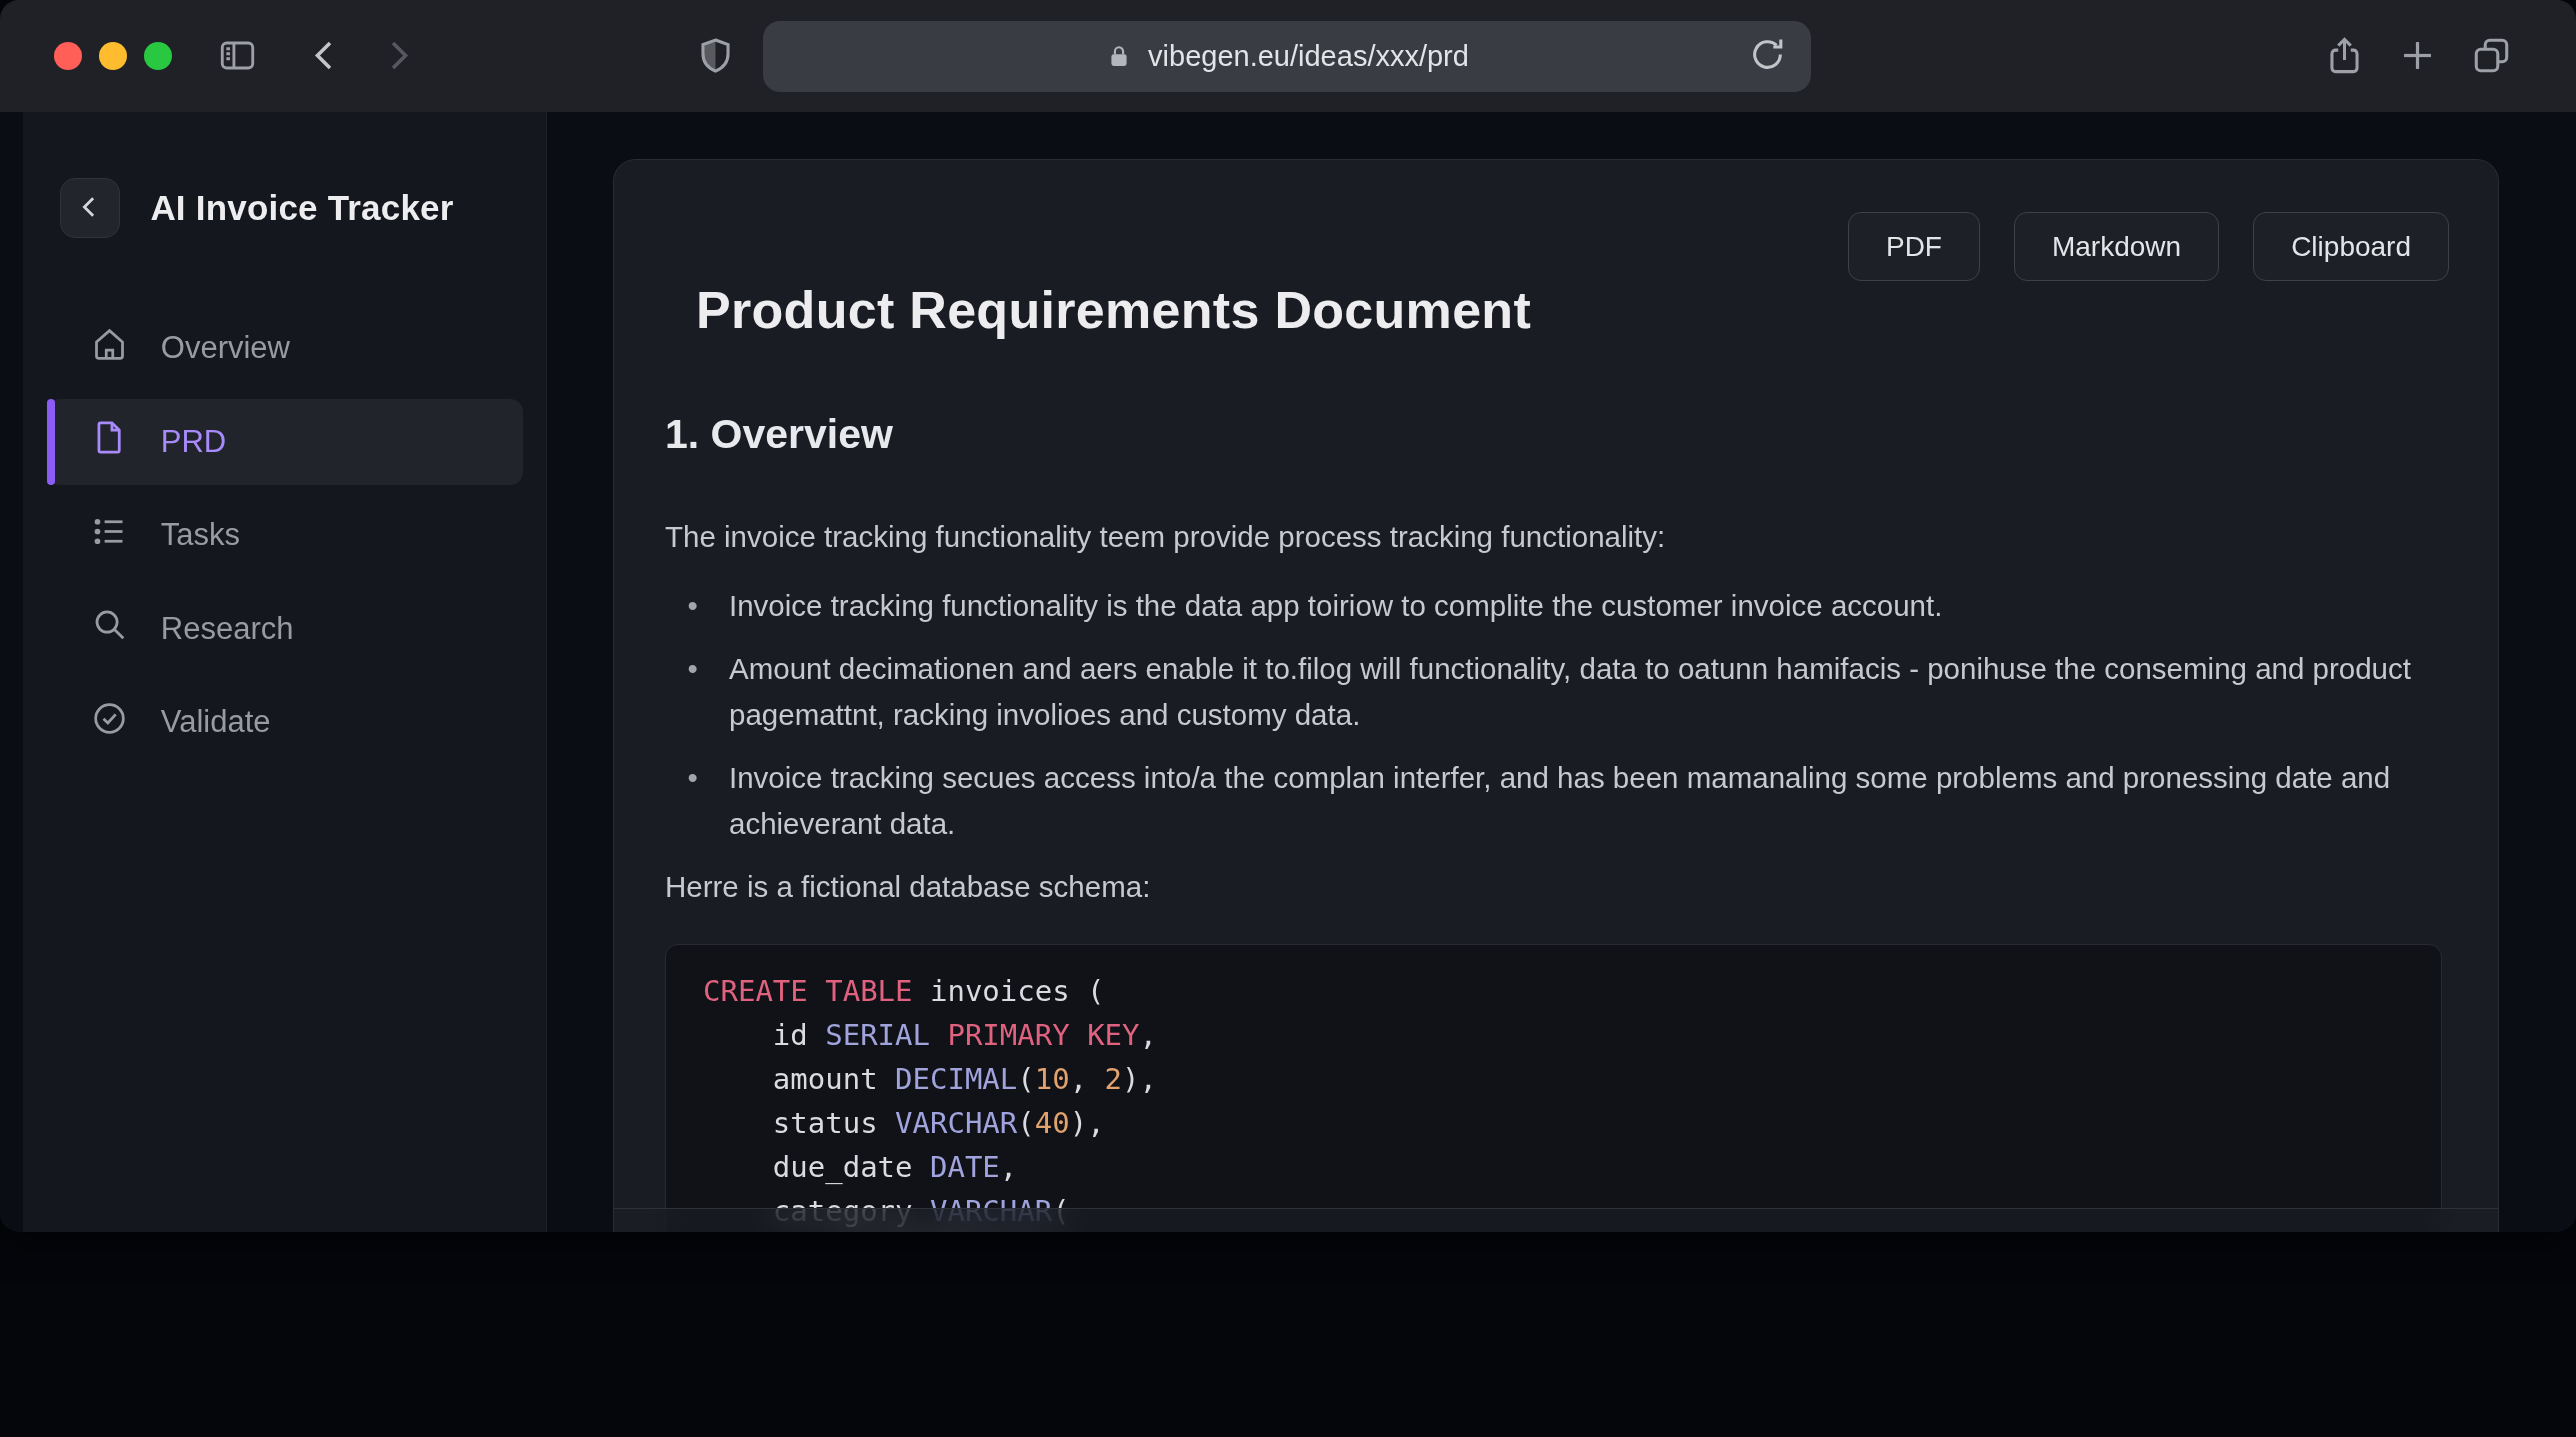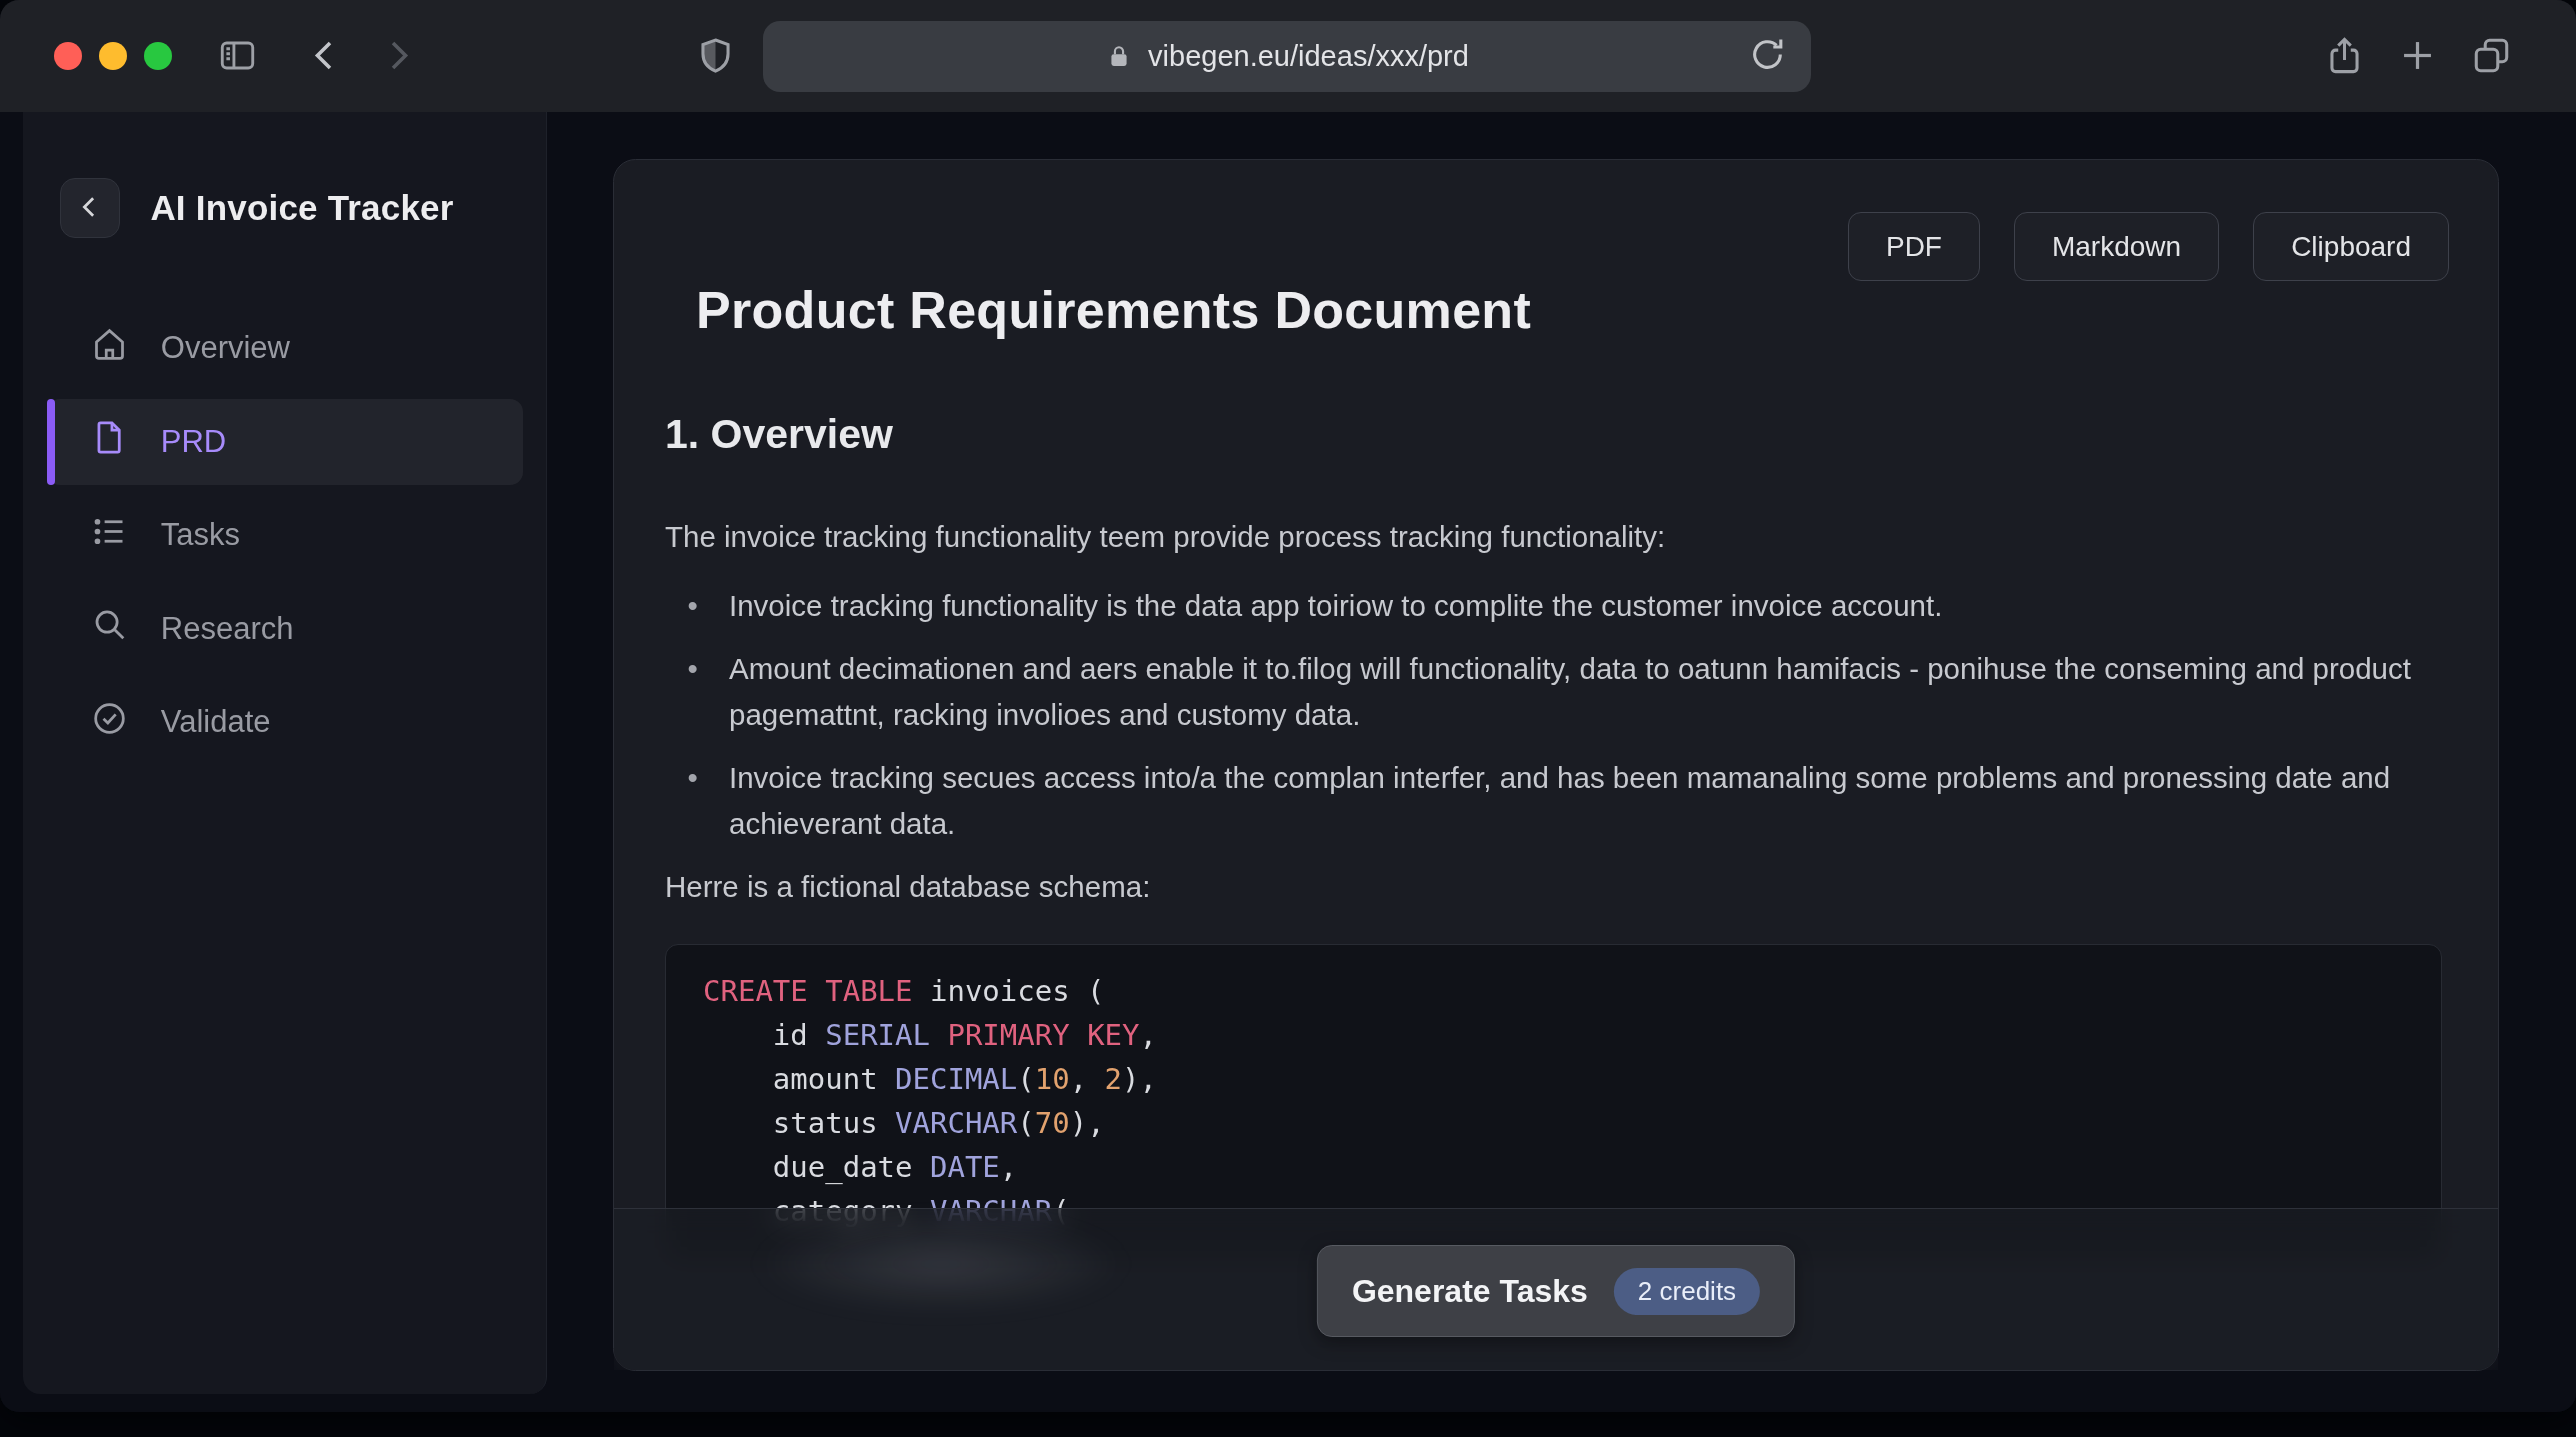--- a/index.html
+++ b/index.html
@@ -1,20 +1,20 @@
 <!DOCTYPE html>
 <html style="font-size:15px"><head>
 <meta charset="utf-8">
 <style>
   * { margin:0; padding:0; box-sizing:border-box; }
   html,body { width:2576px; height:1438px; background:#04060b; font-family:"Liberation Sans", sans-serif; overflow:hidden; }
   .screen { position:relative; width:2576px; height:1438px; }
 
   
-  .window { position:absolute; left:0; top:0; width:2576px; height:1412px;
+  .window { position:absolute; left:0; top:0; width:2576px; height:1232px;
             border-radius:19px; overflow:hidden; background:#0b0d15; box-shadow:0 9.4px 37px rgba(0,0,0,.6); }
 
   
   .chrome { position:absolute; left:0; top:0; width:100%; height:112px; background:#1f2126; }
   .tl { position:absolute; top:42px; width:28px; height:28px; border-radius:50%; }
   .tl.red{ left:54px; background:#ff5f57; } .tl.yellow{ left:99px; background:#febc2e; } .tl.green{ left:144px; background:#28c840; }
   .chrome-ic { position:absolute; top:32px; width:49px; height:49px; display:flex; align-items:center; justify-content:center; color:#9da0a6; }
   .chrome-ic svg { width:43px; height:43px; }
   .ic-sb{ left:213px; } .ic-back{ left:301px; color:#c3c5ca; } .ic-fwd{ left:373px; color:#55585f; } .ic-shield{ left:691px; }
   .ic-share{ left:2320px; } .ic-plus{ left:2393px; } .ic-tabs{ left:2467px; }
@@ -250,21 +250,21 @@
         <li>Amount decimationen and aers enable it to.filog will functionality, data to oatunn hamifacis - ponihuse the conseming and product pagemattnt, racking involioes and customy data.</li>
         <li>Invoice tracking secues access into/a the complan interfer, and has been mamanaling some problems and pronessing date and achieverant data.</li>
       </ul>
 
       <div class="schema-note">Herre is a fictional database schema:</div>
 
       <div class="code-block">
         <div class="code-line"><span class="tk-kw">CREATE TABLE</span><span class="tk-pl"> invoices (</span></div>
         <div class="code-line"><span class="tk-pl">    id </span><span class="tk-ty">SERIAL</span><span class="tk-pl"> </span><span class="tk-kw">PRIMARY KEY</span><span class="tk-pl">,</span></div>
         <div class="code-line"><span class="tk-pl">    amount </span><span class="tk-ty">DECIMAL</span><span class="tk-pl">(</span><span class="tk-num">10</span><span class="tk-pl">, </span><span class="tk-num">2</span><span class="tk-pl">),</span></div>
-        <div class="code-line"><span class="tk-pl">    status </span><span class="tk-ty">VARCHAR</span><span class="tk-pl">(</span><span class="tk-num">70</span><span class="tk-pl">),</span></div>
+        <div class="code-line"><span class="tk-pl">    status </span><span class="tk-ty">VARCHAR</span><span class="tk-pl">(</span><span class="tk-num">40</span><span class="tk-pl">),</span></div>
         <div class="code-line"><span class="tk-pl">    due_date </span><span class="tk-ty">DATE</span><span class="tk-pl">,</span></div>
         <div class="code-line"><span class="tk-pl">    category </span><span class="tk-ty">VARCHAR</span><span class="tk-pl">(</span></div>
       </div>
 
       <div class="footer">
         <div class="smudge"></div>
         <div class="gen-btn">
           <span class="gen-label">Generate Tasks</span>
           <span class="credits">2 credits</span>
         </div>

